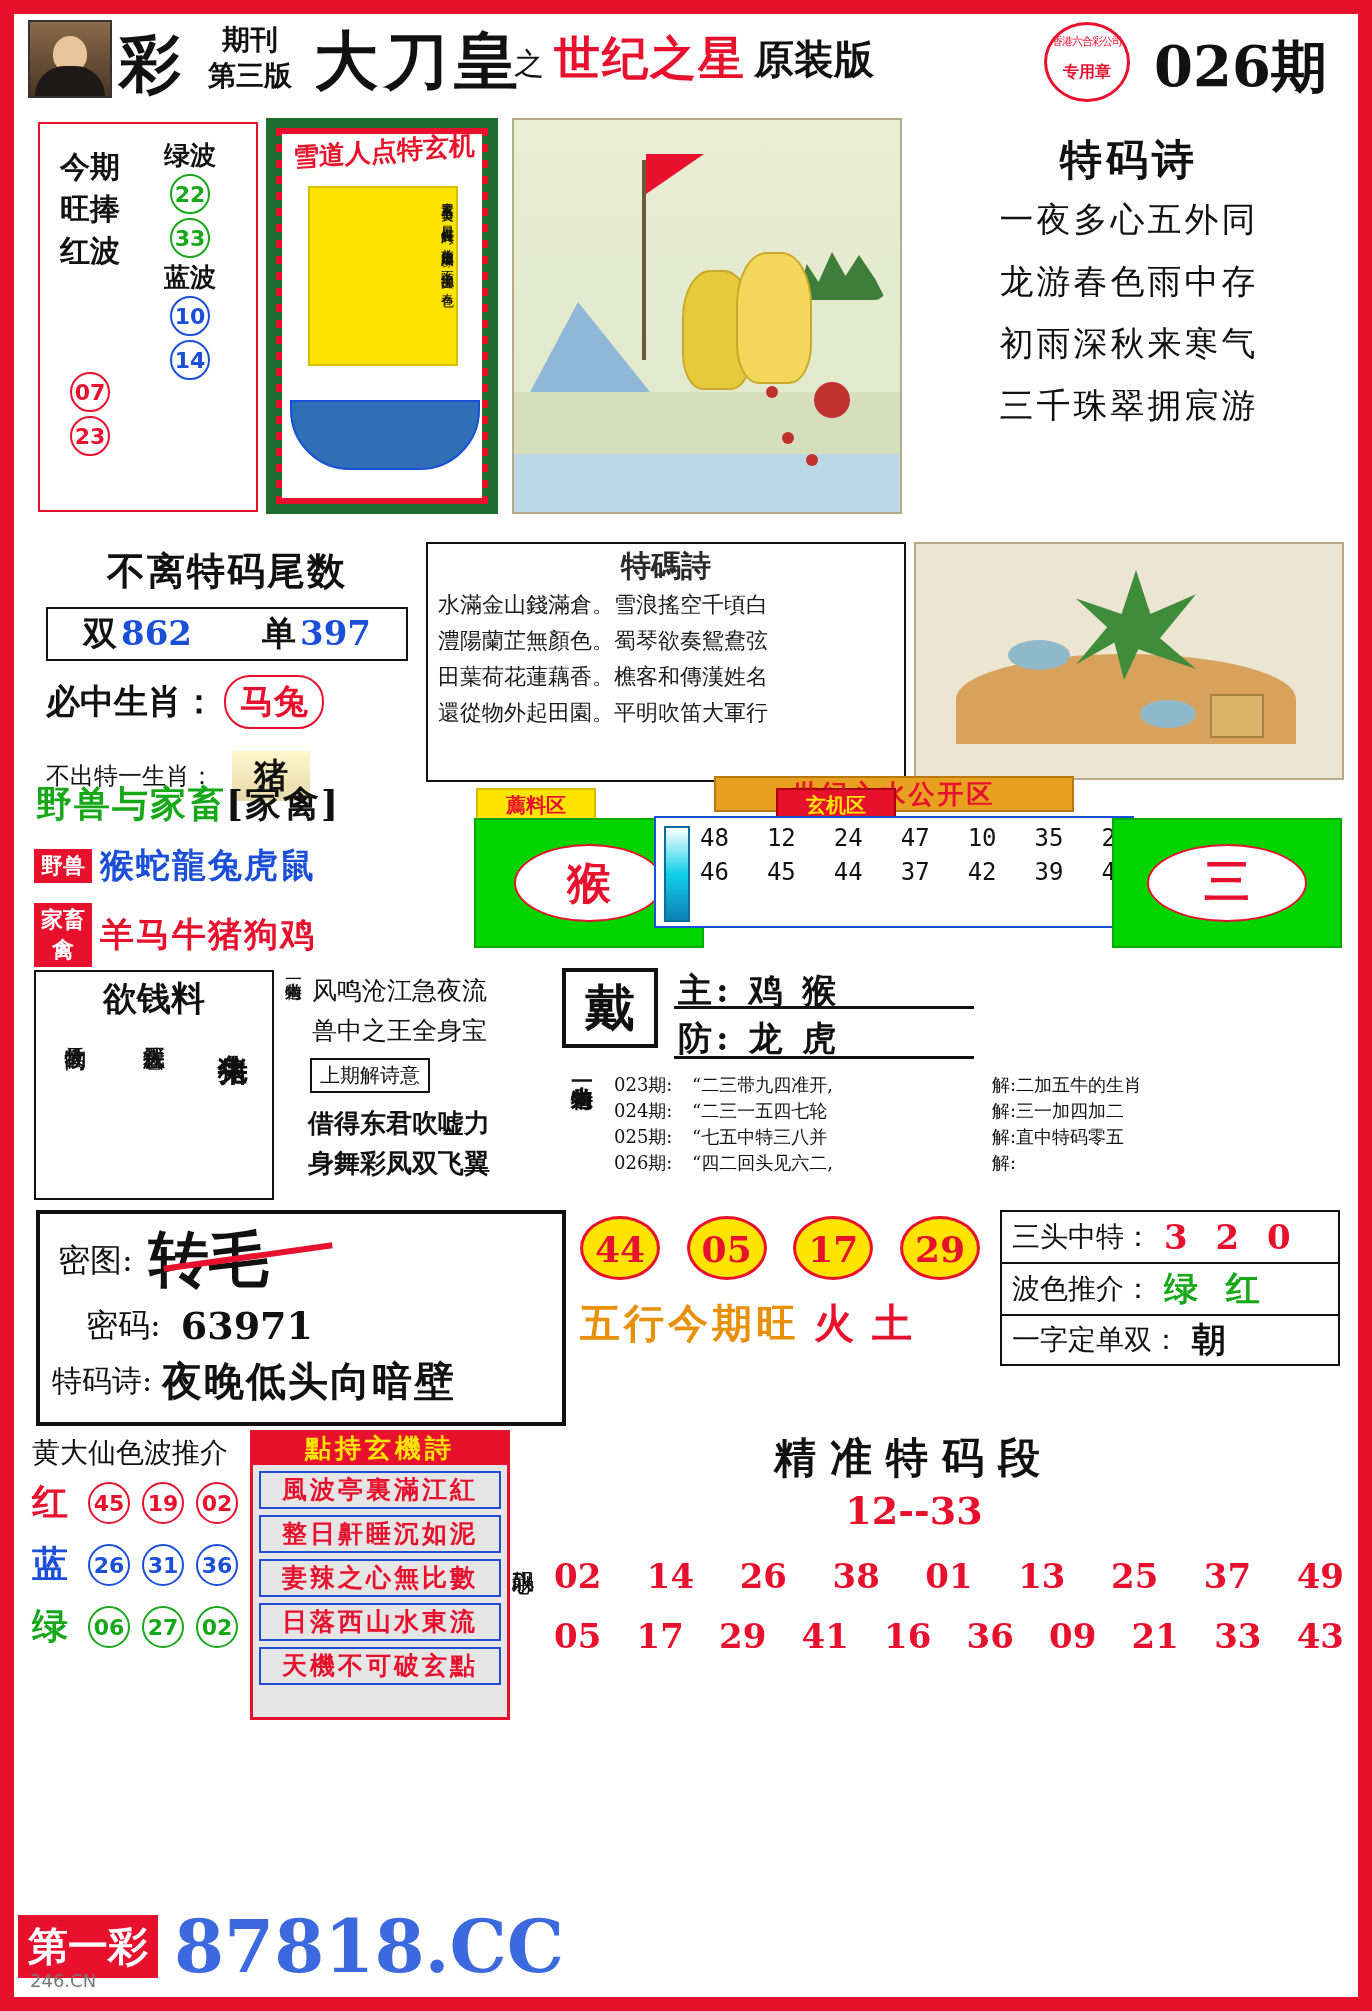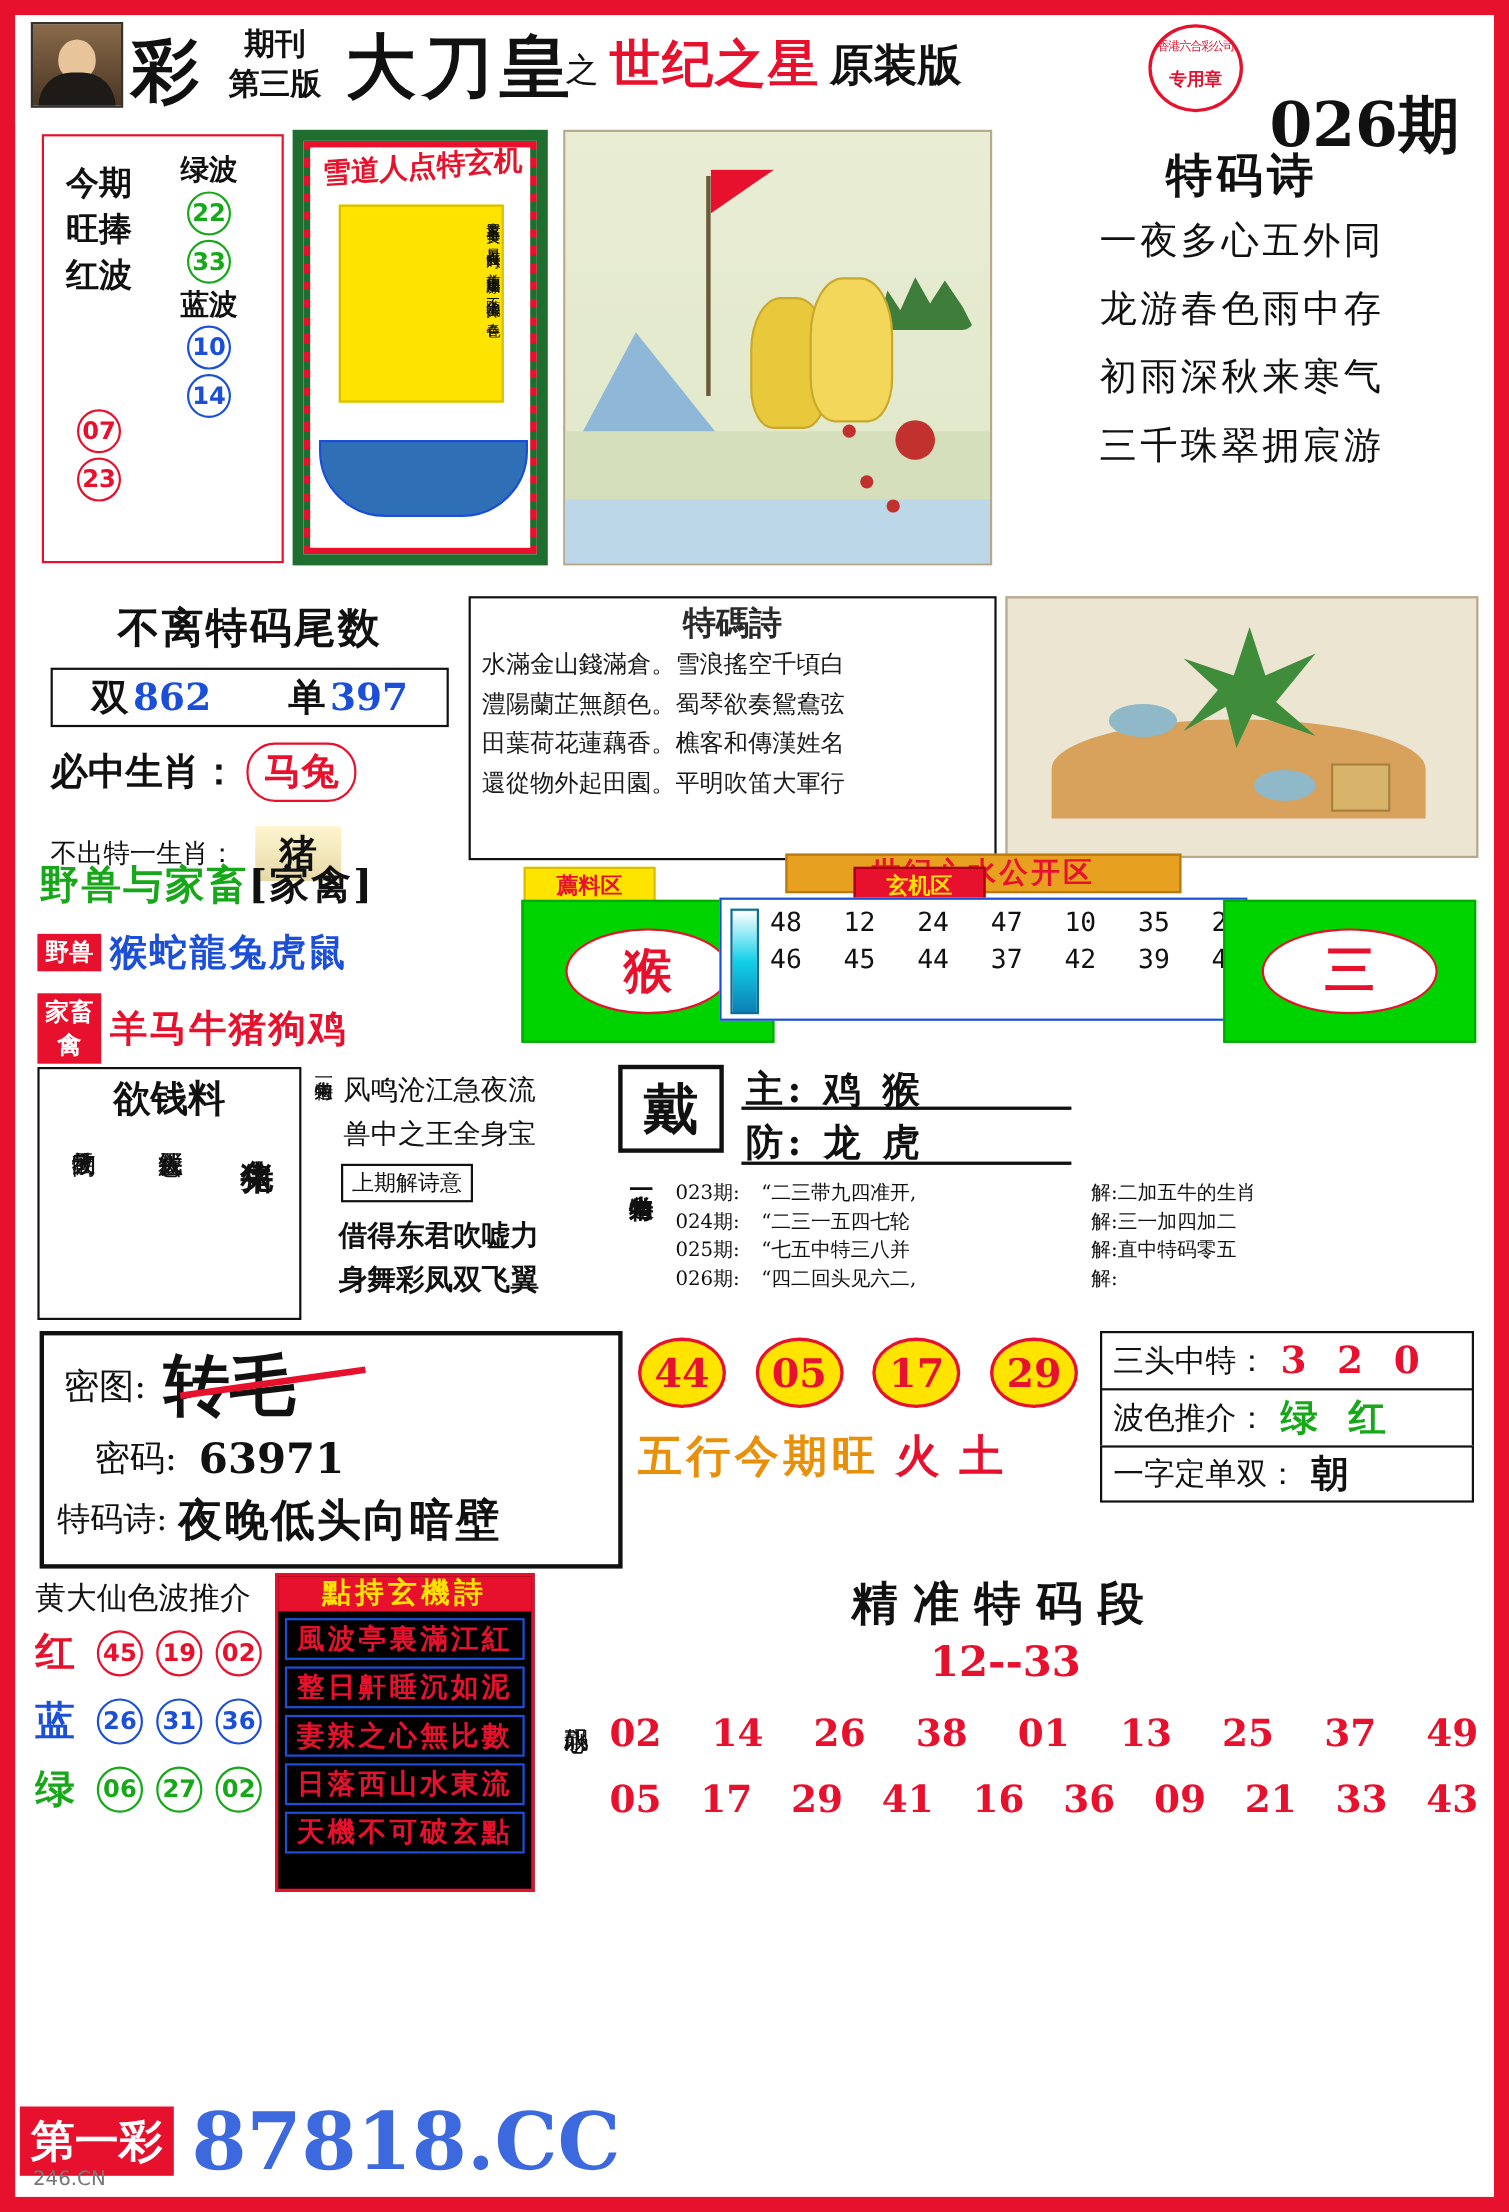--- a/index.html
+++ b/index.html
@@ -73,21 +73,20 @@
     border:3px solid #e8112d; border-radius:50%;
     color:#e8112d; text-align:center; font-size:11px; line-height:1.2;
     padding-top:10px;
   }
   .hdr-seal .s1 { font-size:11px; letter-spacing:-1px; }
   .hdr-seal .s2 { font-size:16px; font-weight:bold; margin-top:14px; }
   .hdr-issue {
     position:absolute; left:1140px; top:16px;
     font-size:56px; font-weight:bold; color:#111;
     font-family:"DejaVu Serif","Liberation Serif",serif;
-    margin-top:47px;
   }
 
   
   .row1 { position:absolute; left:0; top:98px; width:1344px; height:436px; }
 
   .bo-box {
     position:absolute; left:24px; top:10px; width:220px; height:390px;
     border:2px solid #e8112d; background:#fff;
   }
   .bo-left {
@@ -488,22 +487,22 @@
   .hdx-lab.green { color:#17a81a; }
   .sball {
     width:42px; height:42px; border-radius:50%; margin-right:12px;
     text-align:center; line-height:40px; font-size:22px; font-weight:bold; background:#fff;
   }
   .sball.red { border:2px solid #e8112d; color:#e8112d; }
   .sball.blue { border:2px solid #1b4fd8; color:#1b4fd8; }
   .sball.green { border:2px solid #17a81a; color:#17a81a; }
 
   .poem-card {
-    position:absolute; left:236px; top:0; width:236px; height:290px;
-    border:3px solid #e8112d; background:#000000;
+    position:absolute; left:236px; top:0; width:260px; height:290px;
+    border:3px solid #e8112d; background:#e5e5e5;
   }
   .pc-head {
     background:#e8112d; color:#ffe400; text-align:center;
     font-size:26px; font-weight:bold; height:32px; line-height:30px; letter-spacing:4px;
     font-family:"DejaVu Serif","Liberation Serif",serif;
   }
   .pc-line {
     border:2px solid #1b4fd8; margin:6px 6px 0 6px; height:38px; line-height:34px;
     text-align:center; font-size:25px; font-weight:bold; color:#e8112d;
     font-family:"DejaVu Serif","Liberation Serif",serif; letter-spacing:3px;

